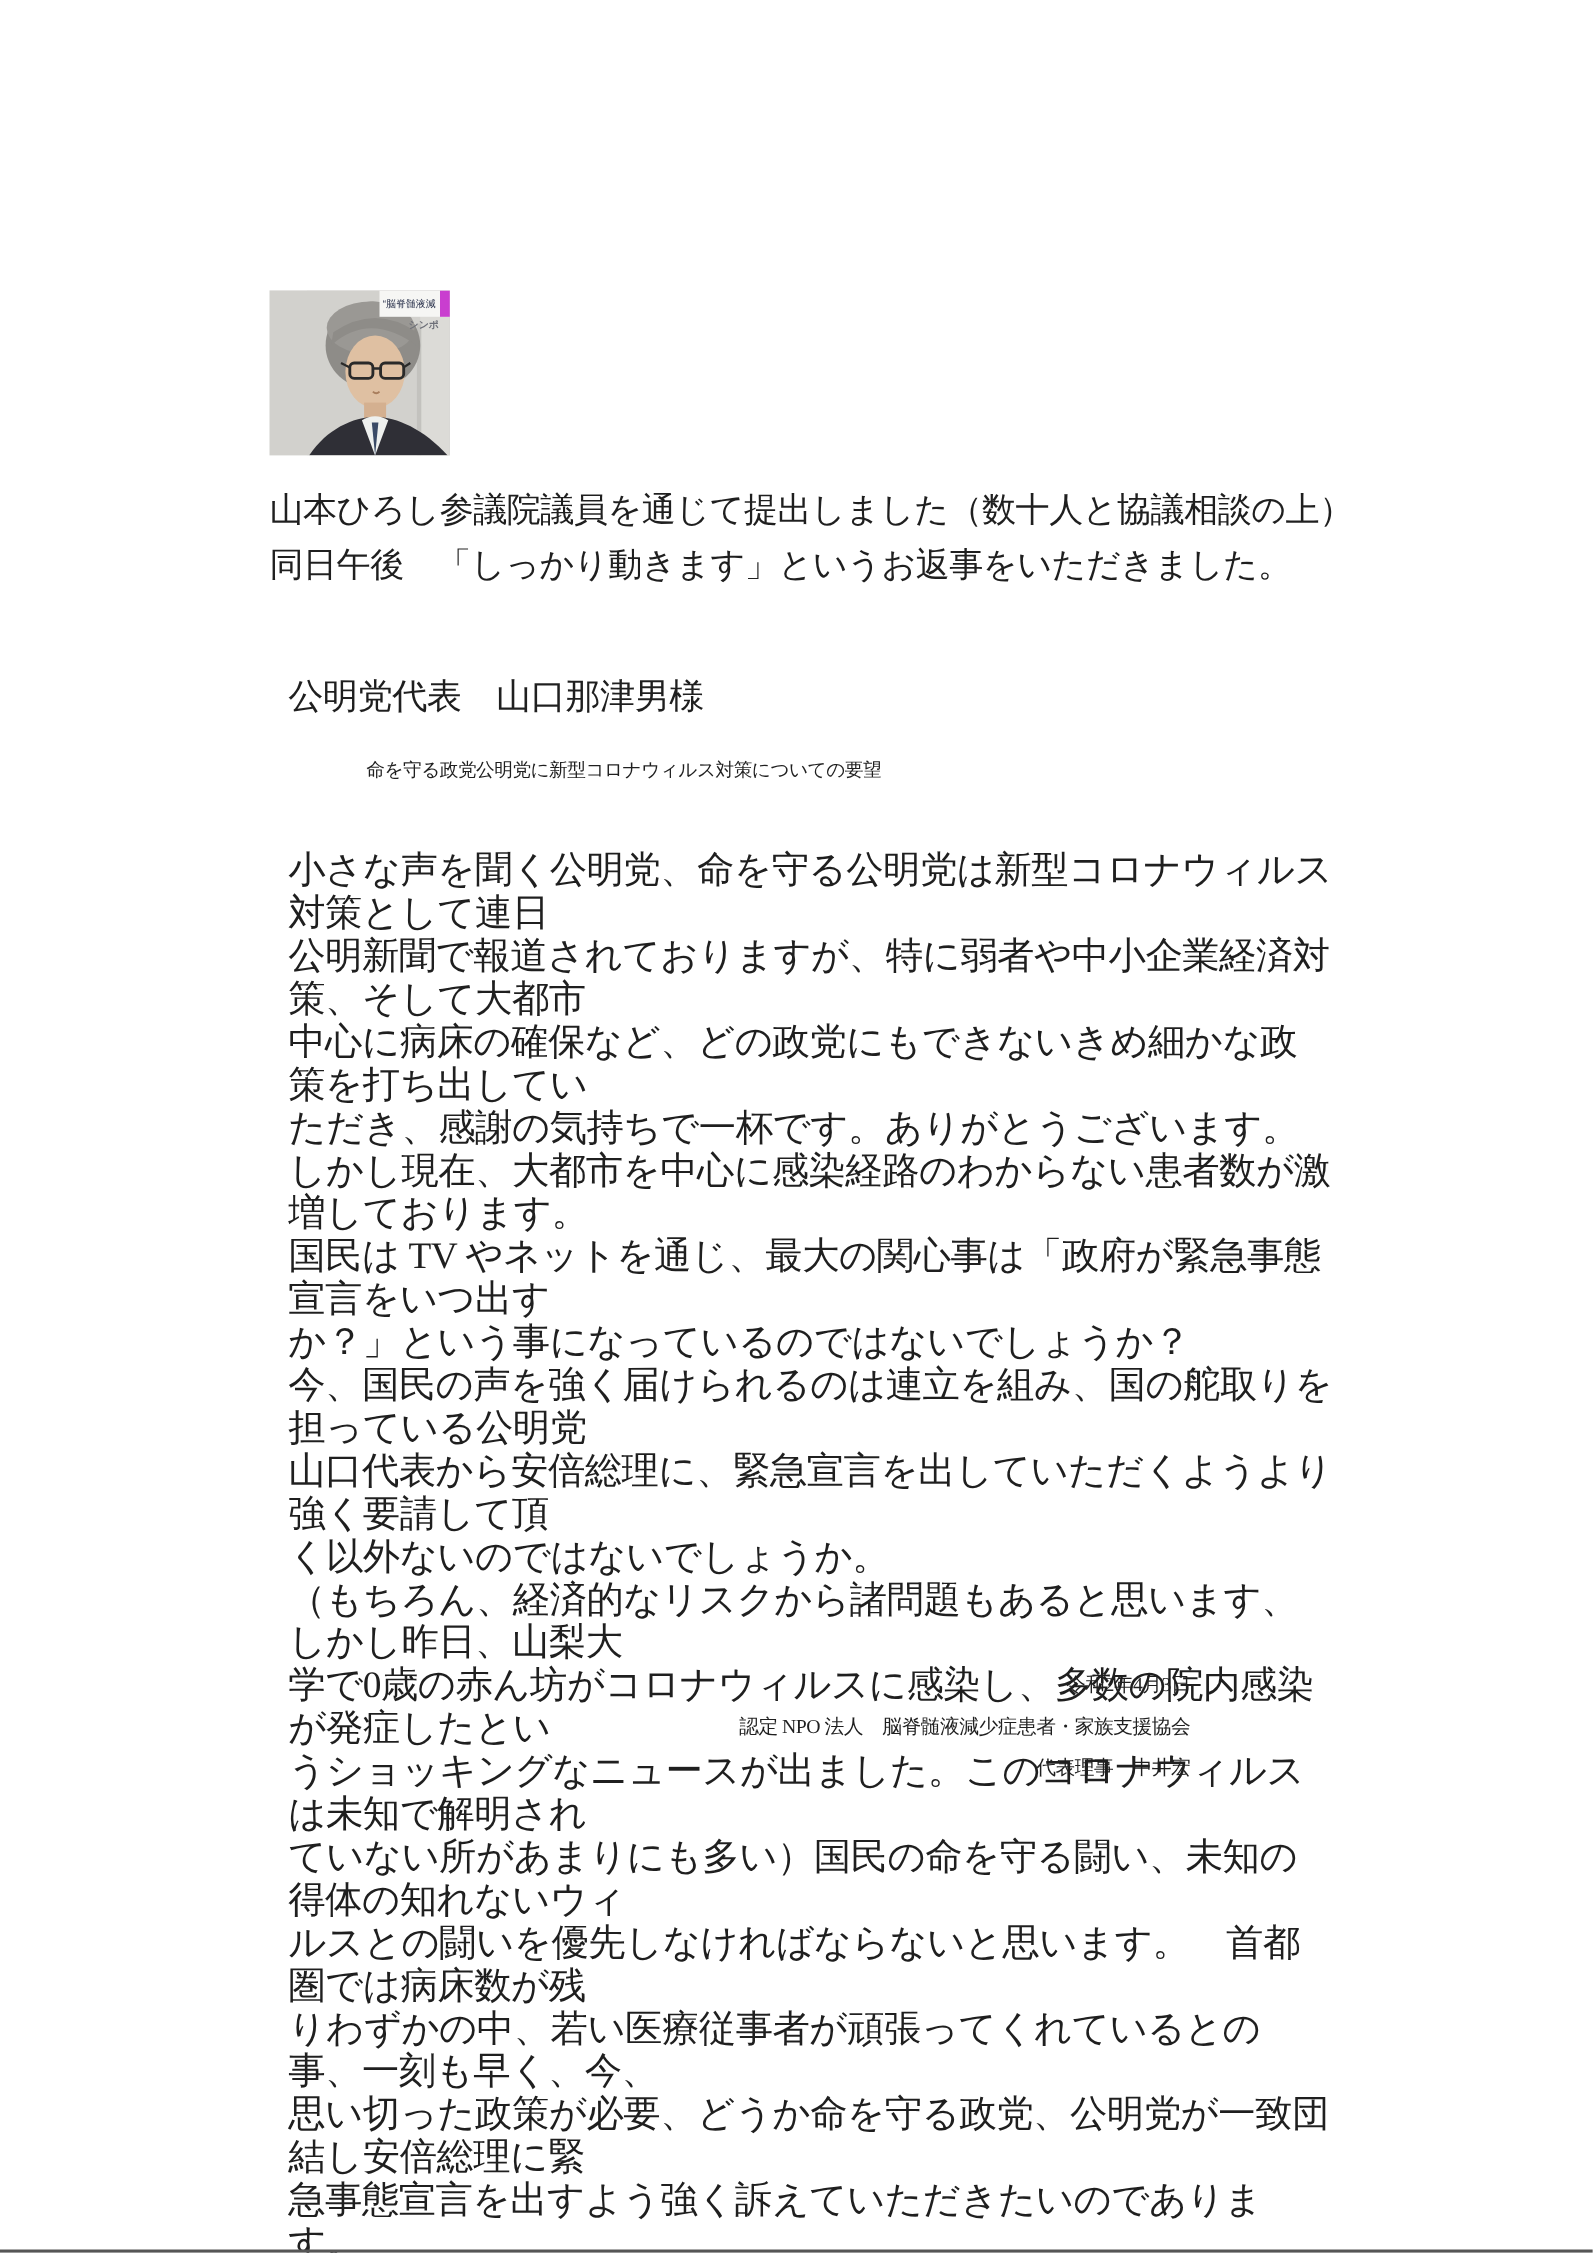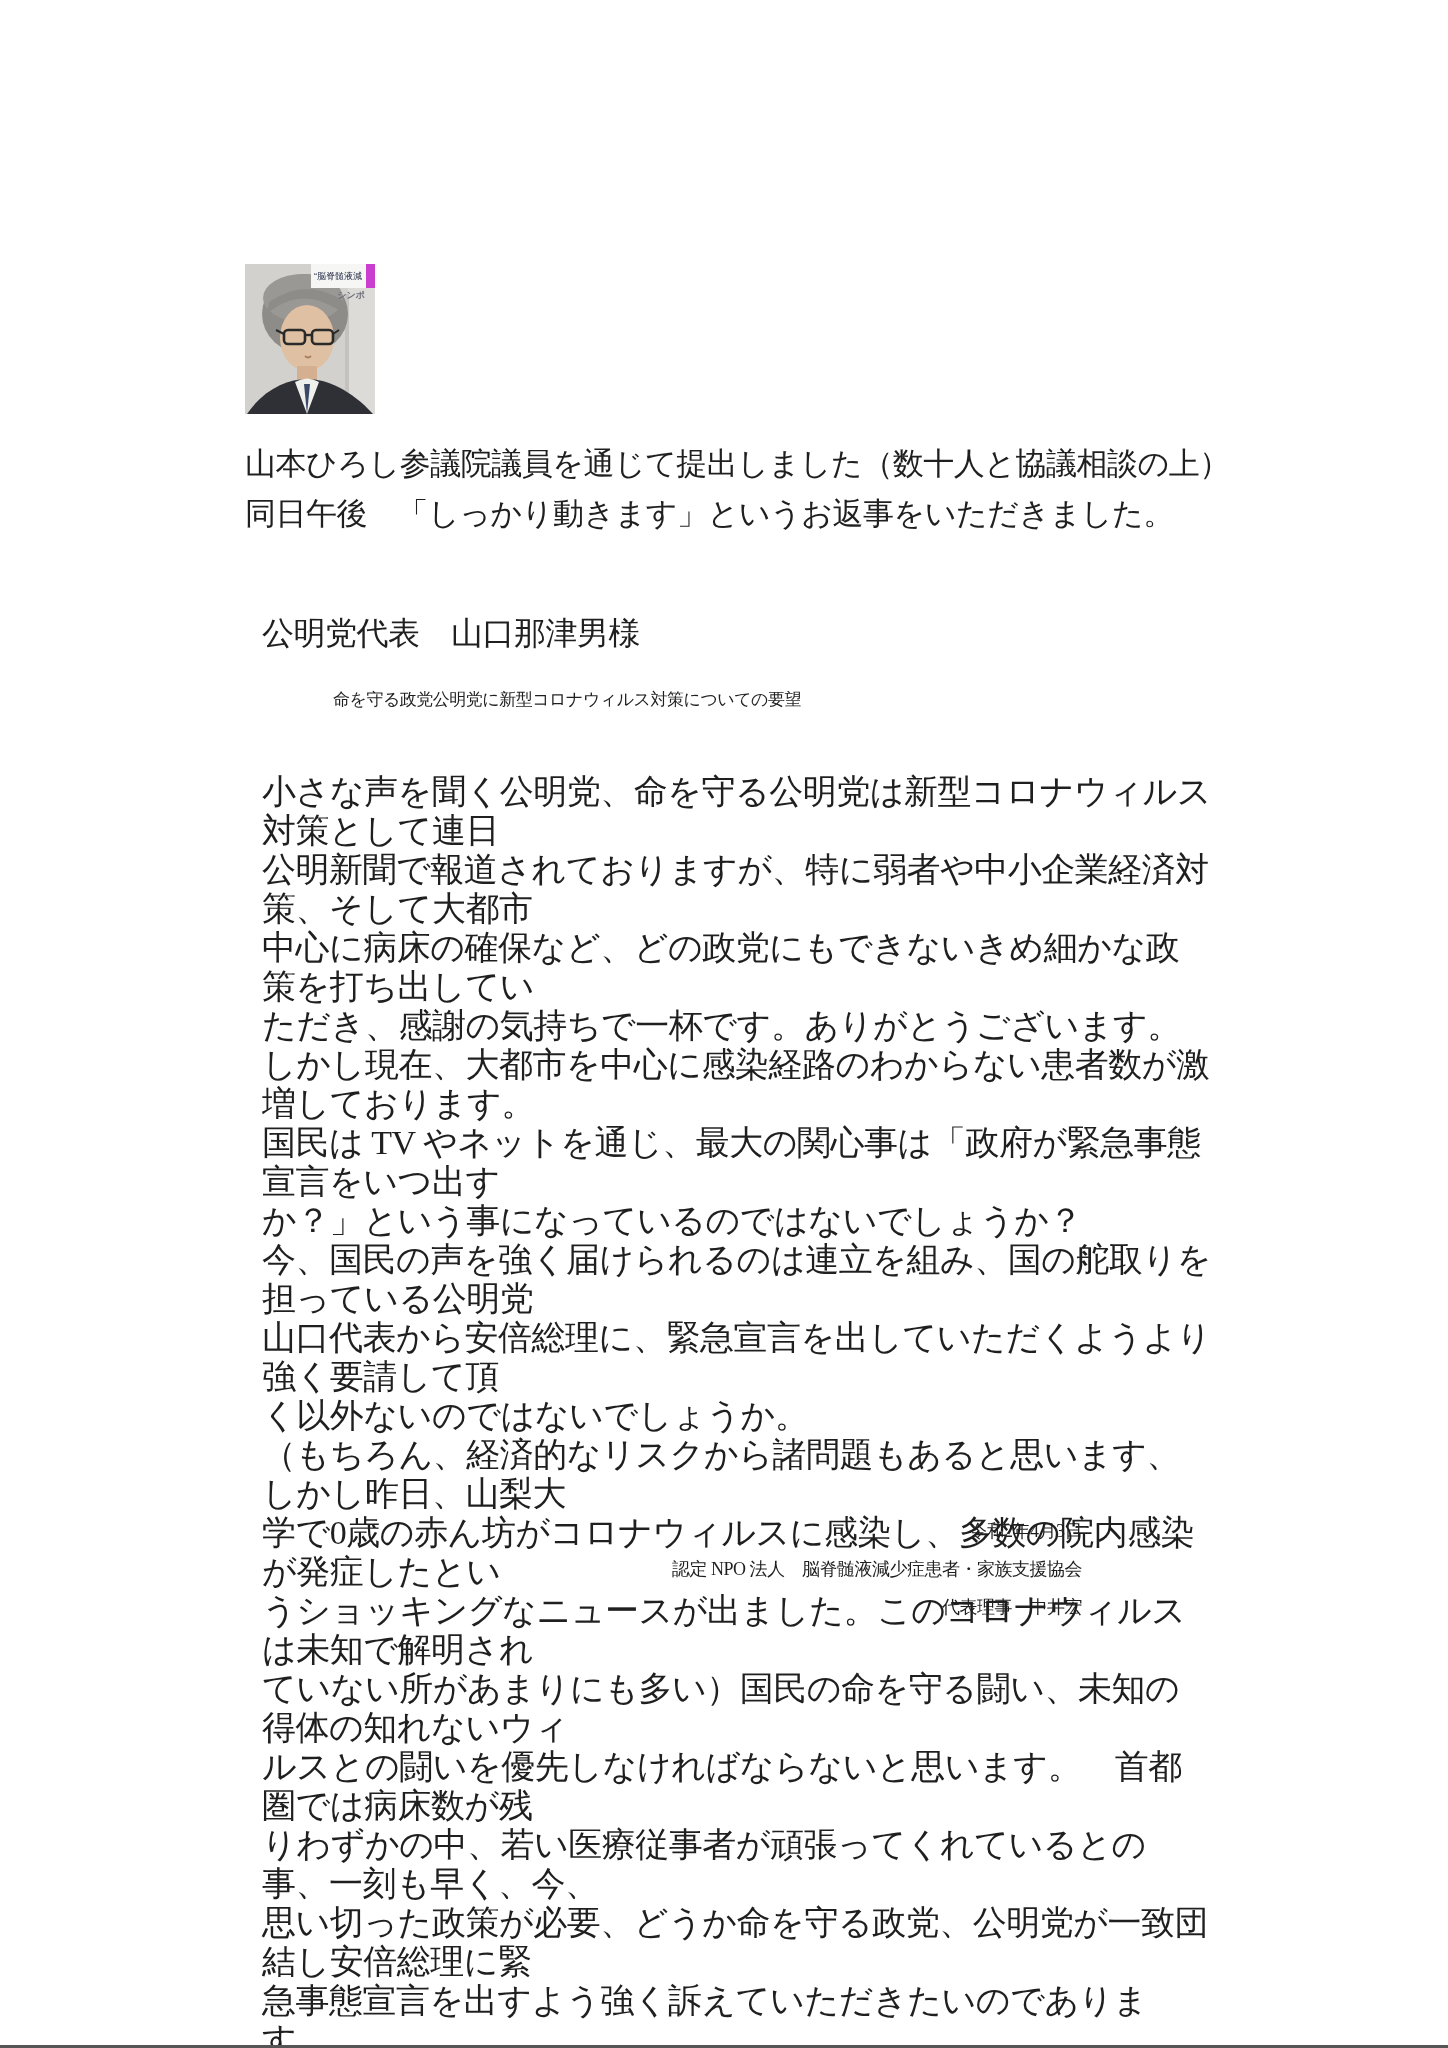--- a/index.html
+++ b/index.html
@@ -11,20 +11,21 @@
     font-family:"Liberation Serif","DejaVu Serif",serif;
     color:#1f1f1f;
   }
 
   
   .photo {
     position:absolute; left:245px; top:264px;
     width:130px; height:150px;
     overflow:hidden;
     background:#d2d1cd;
+    padding-left:34px;
   }
   .photo svg { display:block; }
   .caption-band {
     position:absolute; top:0; right:0;
     width:64px; height:24px;
     background:#f6f6f4;
     display:flex; align-items:center;
   }
   .caption-accent {
     position:absolute; top:0; right:0;

